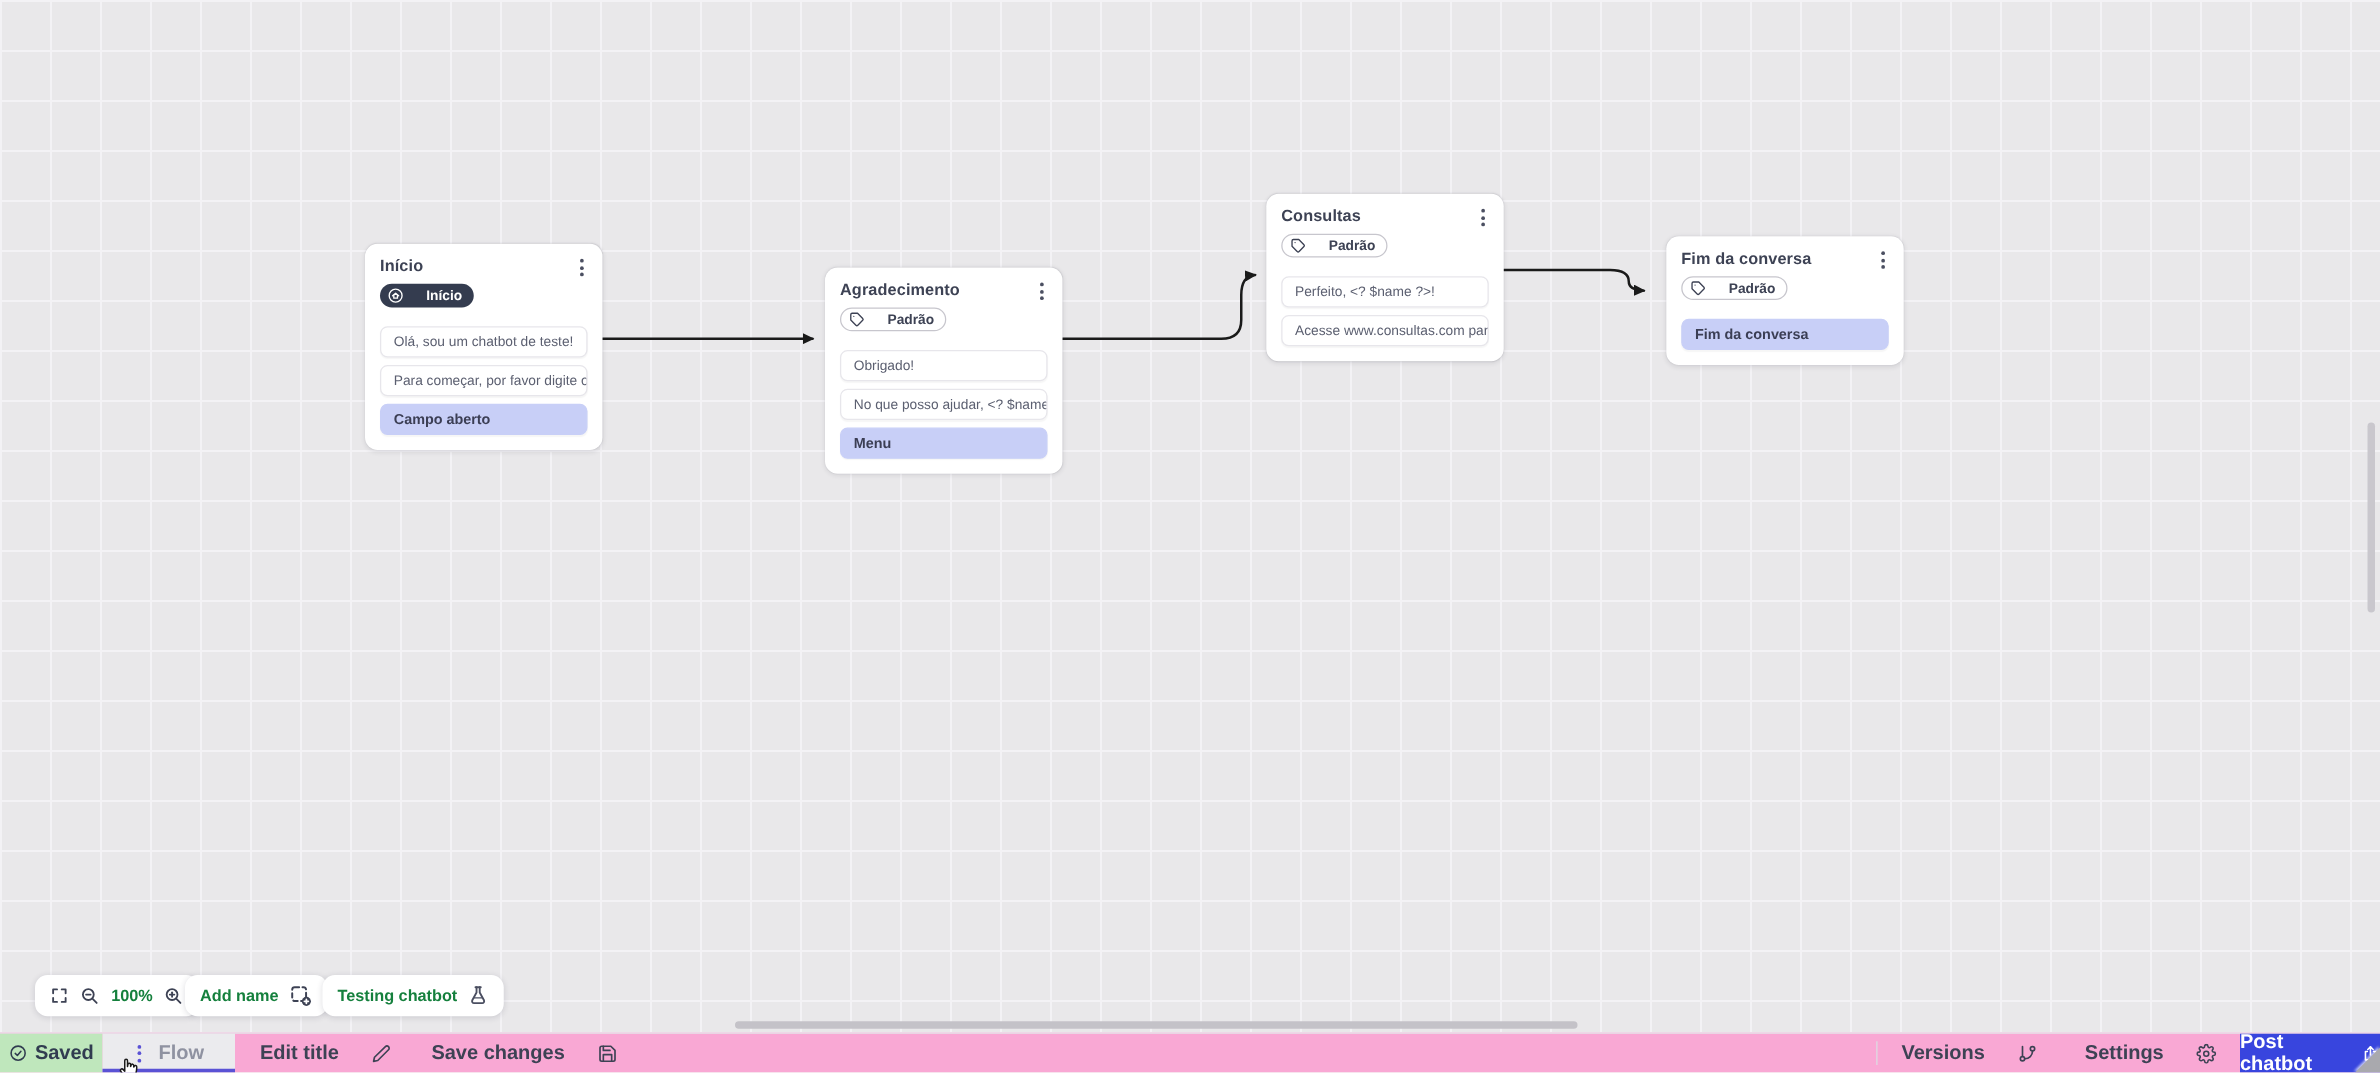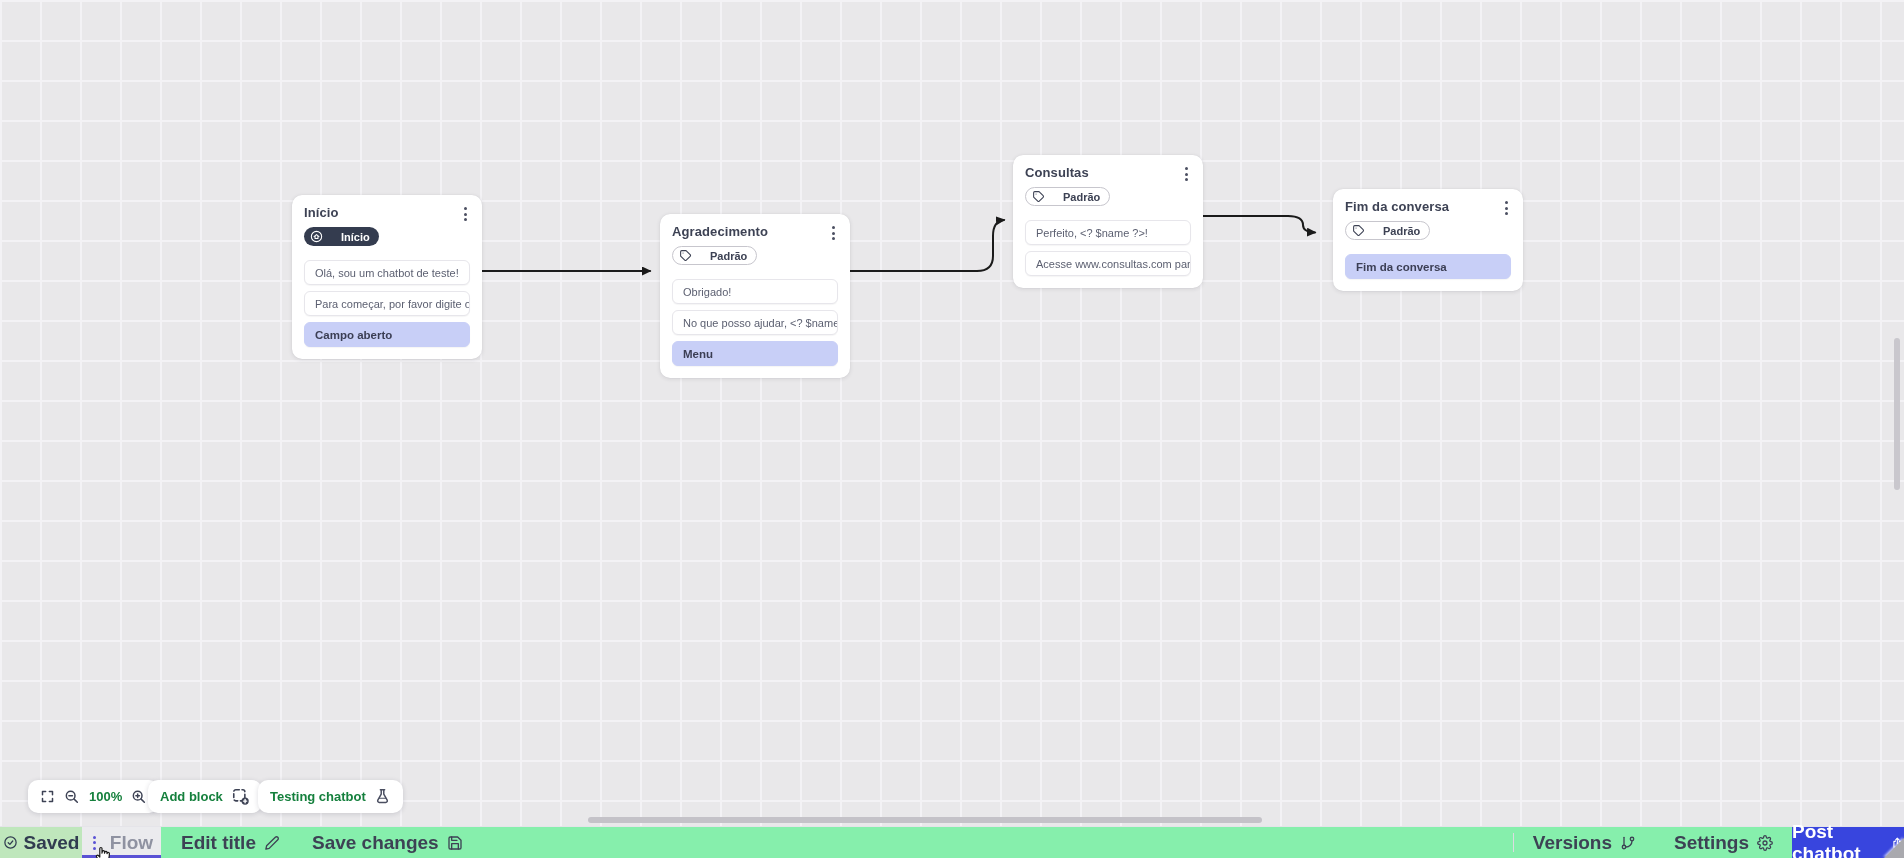--- a/index.html
+++ b/index.html
@@ -64,31 +64,31 @@
 
   
   .h-scroll { position:absolute; left:588px; top:817px; width:674px; height:6px;
     background:#c4c2c8; border-radius:3px; }
   .v-scroll { position:absolute; left:1894px; top:338px; width:6px; height:152px;
     background:#c9c7cd; border-radius:3px; }
 
   
   .statusbar {
     position:absolute; left:0; top:826px; width:1904px; height:32px;
-    background:#86efac; border-top:1px solid #e5e4e9;
-    display:flex; align-items:stretch; font-size:19px; font-weight:600; color:#3d4254;
+    background:#f9a8d4; border-top:1px solid #e5e4e9;
+    display:flex; align-items:stretch; font-size:16px; font-weight:600; color:#3d4254;
   }
   .sb-saved { width:82px; background:#bfe7bc; display:flex; align-items:center;
     justify-content:center; gap:6px; color:#313c50; }
-  .sb-flow { width:79px; background:#ebebee; position:relative; display:flex;
+  .sb-flow { width:106px; background:#ebebee; position:relative; display:flex;
     align-items:center; justify-content:center; gap:11px; cursor:pointer; }
   .sb-flow::after { content:""; position:absolute; left:0; bottom:0; width:100%; height:3px; background:#5a52d5; }
   .sb-flow .kebab i { background:#5a52d5; }
   .sb-flow .label { color:#8f92a1; }
-  .sb-item { display:flex; align-items:center; gap:8px; cursor:pointer; }
+  .sb-item { display:flex; align-items:center; gap:26px; cursor:pointer; }
   .sb-edit { margin-left:20px; }
   .sb-save { margin-left:32px; }
   .sb-right { margin-left:auto; display:flex; align-items:center; height:100%;justify-content:space-between; }
   .sb-divider { width:1px; height:19px; background:#dcdbe1; }
   .sb-versions, .sb-settings { padding:0 19px; height:100%; }
   .sb-post { width:112px; height:100%; background:#3845de; color:#fff; font-weight:700;
     display:flex; align-items:center; justify-content:center; gap:8px; cursor:pointer; }
 
   
   .corner-fold { position:absolute; right:0; bottom:0; width:0; height:0;
@@ -225,21 +225,21 @@
         <svg width="16" height="16" viewBox="0 0 24 24" fill="none" stroke="#3d4254" stroke-width="2.2" stroke-linecap="round">
             <circle cx="10" cy="10" r="6.5"></circle>
             <line x1="15.2" y1="15.2" x2="20" y2="20"></line>
             <line x1="7.3" y1="10" x2="12.7" y2="10"></line>
             <line x1="10" y1="7.3" x2="10" y2="12.7"></line>
           </svg>
       </span>
     </div>
 
     <div class="pill pill-add">
-      <span>Add block</span>
+      <span>Add name</span>
       <svg width="19" height="19" viewBox="0 0 24 24" fill="none" stroke="#3d4254" stroke-width="2" stroke-linecap="round">
           <rect x="3.5" y="3.5" width="14" height="14" rx="2.5" stroke-dasharray="4.5 3.4"></rect>
           <circle cx="17.8" cy="17.8" r="4.6" fill="#3d4254" stroke="none"></circle>
           <path d="M17.8 15.8v4M15.8 17.8h4" stroke="#fff" stroke-width="1.8"></path>
         </svg>
     </div>
 
     <div class="pill pill-test">
       <span>Testing chatbot</span>
       <svg width="17" height="17" viewBox="0 0 24 24" fill="none" stroke="#4b4f61" stroke-width="2.1" stroke-linecap="round" stroke-linejoin="round">

